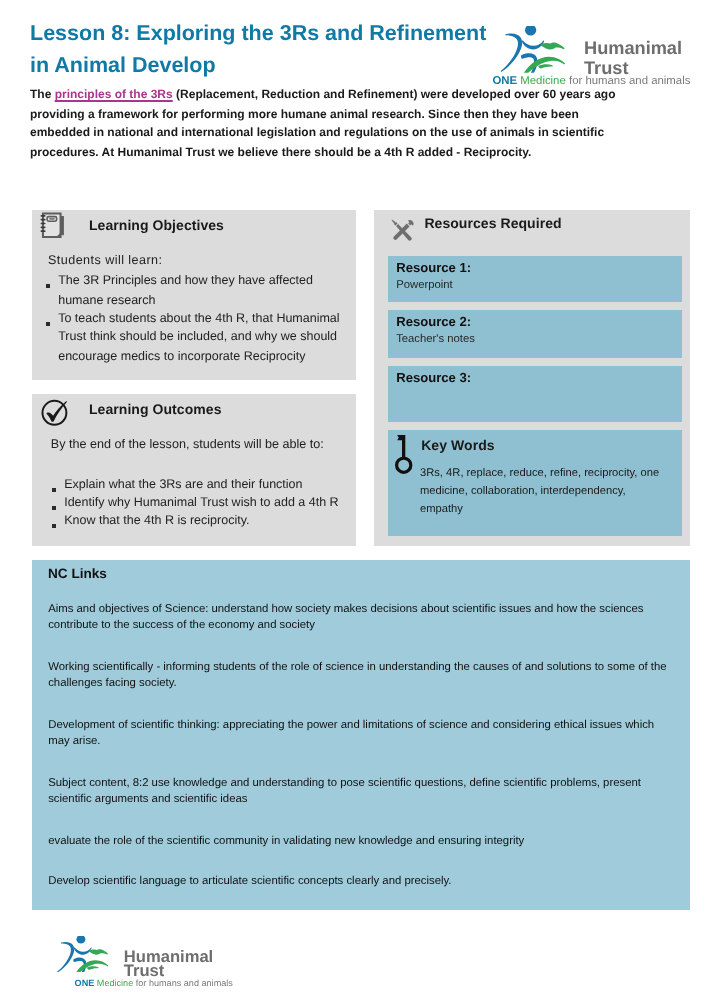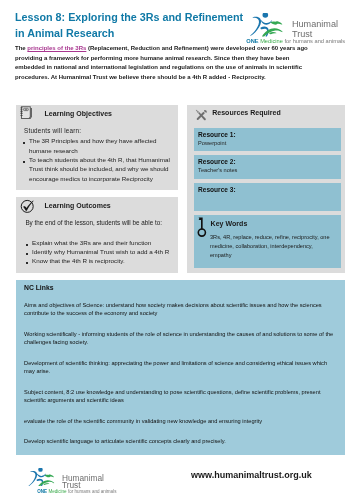--- a/index.html
+++ b/index.html
@@ -4,21 +4,21 @@
 <style>
   html,body{margin:0;padding:0;background:#fff;}
   body{width:354px;height:500px;font-family:"Liberation Sans",sans-serif;overflow:hidden;}
   .page{position:relative;width:354px;height:500px;background:#fff;}
 
   
   .title{position:absolute;left:15px;top:8.6px;width:240px;color:#1079a6;
          font-weight:bold;font-size:10.75px;line-height:16.8px;}
   .logo-top{position:absolute;left:249.5px;top:13px;width:105px;height:32px;}
   .logo-mark{position:absolute;left:0;top:0;}
-  .logo-name{position:absolute;font-weight:normal;color:#6e6e6e;line-height:1.02;}
+  .logo-name{position:absolute;font-weight:bold;color:#6e6e6e;line-height:1.02;}
   .logo-tag{position:absolute;white-space:nowrap;}
   .logo-tag .one{color:#1079a6;font-weight:bold;}
   .logo-tag .med{color:#3aaa4b;}
   .logo-tag .rest{color:#7a7a7a;}
 
   
   .intro{position:absolute;left:15px;top:45px;width:326px;font-size:6.0px;
          color:#1a1a1a;font-weight:bold;}
   .intro .ln{display:block;height:9.65px;white-space:nowrap;}
   .intro .j{display:inline-block;width:326px;text-align:justify;}
@@ -53,21 +53,21 @@
   .footer-logo{position:absolute;left:28.3px;top:467.5px;width:90px;height:27px;}
   .url{position:absolute;left:191px;top:470px;font-size:9px;font-weight:bold;color:#1a1a1a;}
 </style>
 </head>
 <body>
 
 <div class="page">
 
   <div class="title">
     <div>Lesson 8:  Exploring the 3Rs and Refinement</div>
-    <div>in Animal Research</div>
+    <div>in Animal Develop</div>
   </div>
 
   <div class="logo-top">
     <svg class="logo-mark" width="37" height="23.5" viewBox="1 3 38 25">
       <g fill="#1b76ae">
         <path d="M3.4,7.4 C6.8,6.5 9.7,7.1 11.1,8.8 C12.8,10.9 12.3,14.4 10.0,18.2 C7.8,21.9 4.4,25.3 1.2,27.3 C0.7,27.6 0.4,27.1 0.85,26.75 C3.8,24.4 6.5,21.2 8.3,17.7 C10.2,14.0 10.4,11.1 8.9,9.6 C7.6,8.3 5.6,7.9 3.55,8.0 C3.0,8.03 2.9,7.55 3.4,7.4 Z"></path>
         <ellipse cx="16.6" cy="5.2" rx="3.0" ry="2.9"></ellipse>
         <path d="M11.9,11.3 C13.1,14.0 15.6,15.6 18.1,15.5 C20.7,15.4 22.8,13.6 23.8,11.1 C23.95,10.7 23.55,10.5 23.3,10.85 C22.1,12.55 20.2,13.5 18.2,13.55 C16.2,13.6 14.3,12.8 12.6,10.85 C12.3,10.5 11.75,10.9 11.9,11.3 Z"></path>
         <path d="M11.7,18.5 C14.0,17.2 16.8,17.1 18.5,18.2 C20.1,19.25 20.6,21.2 20.0,23.8 C19.65,25.4 19.0,26.9 18.3,27.9 L16.8,27.9 C17.7,26.1 18.3,24.3 18.45,22.8 C18.65,20.8 17.9,19.7 16.4,19.65 C15.2,19.6 13.8,19.9 12.4,20.4 C11.7,20.65 11.1,18.8 11.7,18.5 Z"></path>
       </g>
@@ -182,14 +182,13 @@
       <g fill="#34a853">
         <path d="M13.0,27.9 C16.4,22.6 21.6,19.2 26.4,19.3 C30.0,19.4 32.9,20.8 34.8,22.8 C35.1,23.15 34.8,23.55 34.35,23.3 C32.3,21.9 29.9,21.3 27.3,21.6 C23.2,22.05 18.8,24.7 15.3,27.9 Z"></path>
         <path d="M22.2,12.7 C23.7,11.95 25.6,11.85 27.1,12.35 C27.9,11.75 29.2,11.65 30.3,12.05 C32.0,12.65 33.5,13.7 34.5,14.65 C34.85,15.05 34.4,15.5 33.9,15.25 C32.5,14.6 30.9,14.35 29.6,14.55 C28.8,15.35 27.4,15.65 26.1,15.35 C24.7,15.05 23.3,14.3 22.3,13.5 C21.95,13.2 21.9,12.85 22.2,12.7 Z"></path>
         <path d="M20.6,24.3 C22.9,23.1 26.0,23.0 28.1,23.9 C28.6,24.1 28.5,24.6 28.0,24.55 C26.1,24.4 24.1,24.8 22.5,25.5 C21.6,25.85 20.9,25.05 20.6,24.3 Z"></path>
       </g>
     </svg>
     <div class="logo-name" style="left:33.6px;top:6.3px;font-size:8.3px;">Humanimal</div>
     <div class="logo-name" style="left:33.6px;top:13.2px;font-size:8.3px;">Trust</div>
     <div class="logo-tag" style="left:9.0px;top:21.8px;font-size:4.55px;"><span class="one">ONE</span> <span class="med">Medicine</span> <span class="rest">for humans and animals</span></div>
   </div>
-  <div class="url">www.humanimaltrust.org.uk</div>
 </div>
 
 </body></html>

